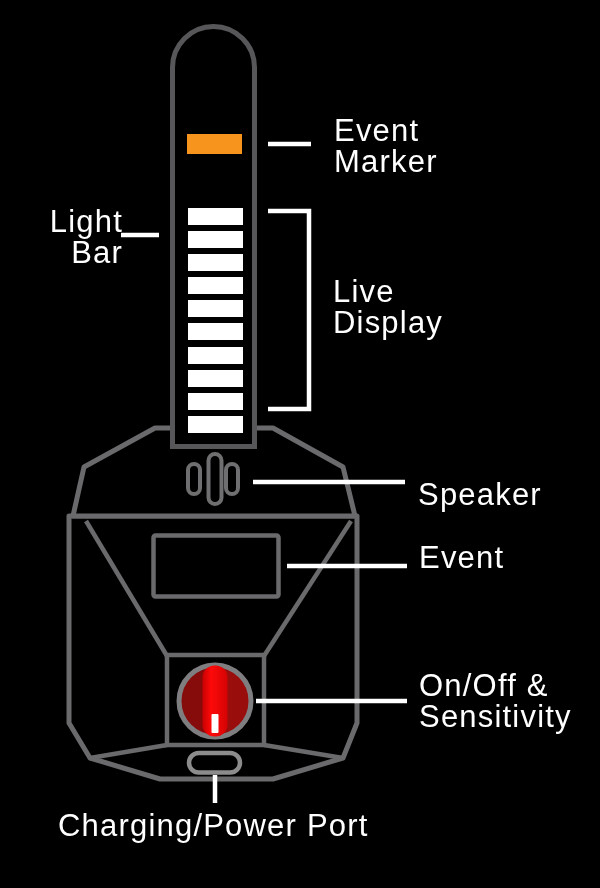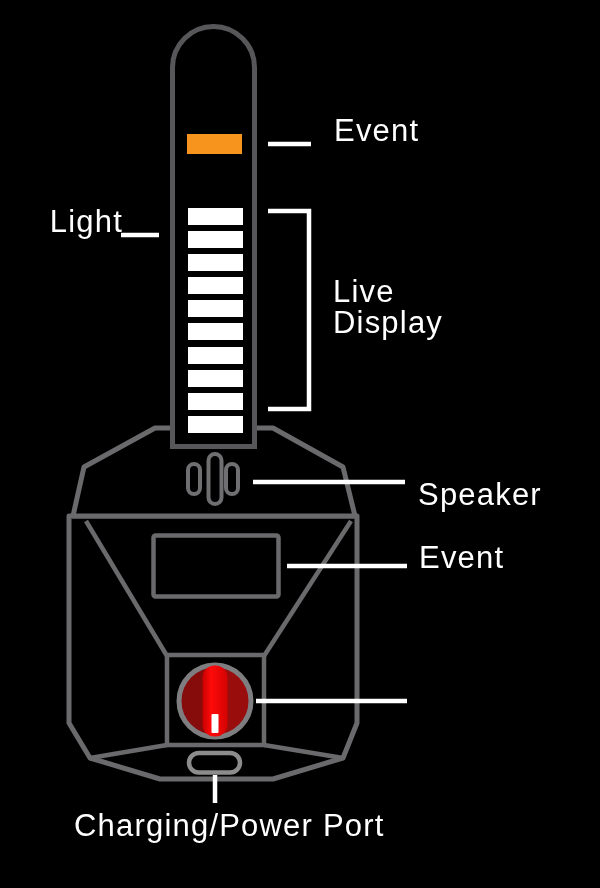--- a/index.html
+++ b/index.html
@@ -15,21 +15,21 @@
     font-size:31px;line-height:31px;letter-spacing:1.2px;
     white-space:nowrap;
   }
   .label span{display:block;}
   .label-event-marker{left:334px;top:115px;}
   .label-light-bar{left:10px;width:113px;top:206px;text-align:right;}
   .label-live-reading{left:333px;top:276px;}
   .label-speaker{left:418px;top:479px;}
   .label-event-display{left:419px;top:542px;}
   .label-on-off{left:419px;top:670px;}
-  .label-charging{left:58px;top:810px;margin-left:16px;}
+  .label-charging{left:58px;top:810px;}
   
   #event-marker-seg{
     position:absolute;left:187px;top:134px;width:55px;height:20px;
     background:var(--event_marker,#f7941e);
   }
   #light-bar-segments{
     position:absolute;left:188px;top:208px;width:55px;
     display:flex;flex-direction:column;gap:6.1px;
   }
   .lb-seg{width:55px;height:17px;background:var(--light_bar_segment,#fff);}
@@ -101,37 +101,43 @@
       <div class="lb-seg"></div>
       <div class="lb-seg"></div>
       <div class="lb-seg"></div>
       <div class="lb-seg"></div>
       <div class="lb-seg"></div>
       <div class="lb-seg"></div>
     </div>
 
   <div class="label label-event-marker">
     <span>Event</span>
+    <span>Marker</span>
   </div>
 
   <div class="label label-light-bar">
     <span>Light</span>
+    <span>Bar</span>
   </div>
 
   <div class="label label-live-reading">
     <span>Live</span>
     <span>Display</span>
   </div>
 
   <div class="label label-speaker">
     <span>Speaker</span>
   </div>
 
   <div class="label label-event-display">
     <span>Event</span>
   </div>
 
+  <div class="label label-on-off">
+    <span>On/Off &amp;</span>
+    <span>Sensitivity</span>
+  </div>
 
   <div class="label label-charging">
     <span>Charging/Power Port</span>
   </div>
 
 </div>
 
 </body></html>

